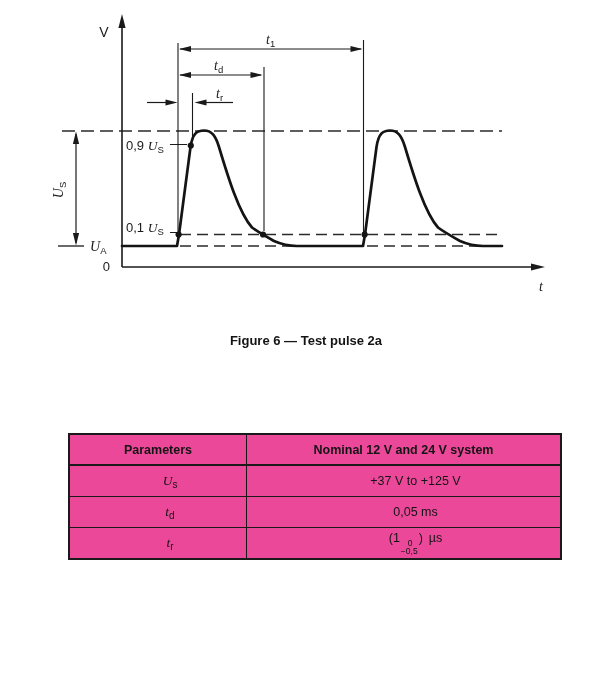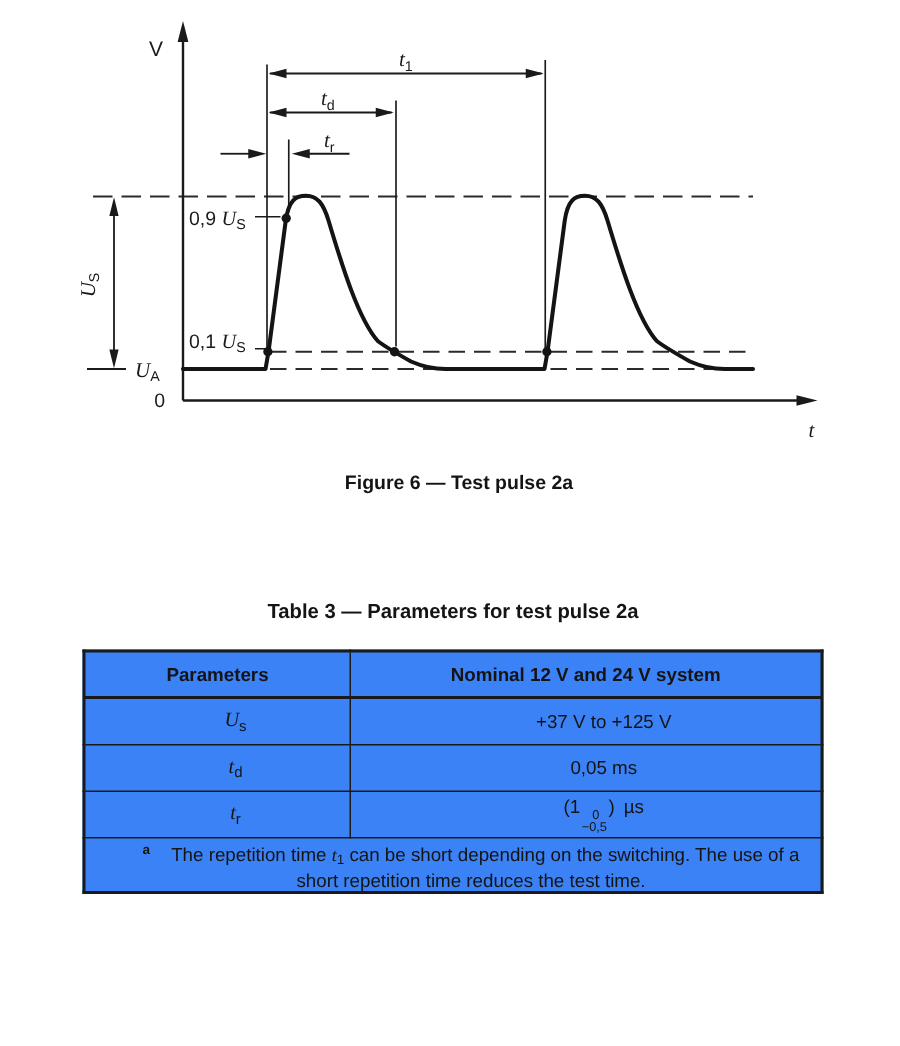--- a/index.html
+++ b/index.html
@@ -8,31 +8,31 @@
     font-family:"Liberation Sans", sans-serif; color:#1a1a1a; overflow:hidden;
   }
   
   .svg-sans   { font-family:"Liberation Sans",sans-serif; font-size:13px; fill:#1a1a1a; }
   .svg-sans14 { font-family:"Liberation Sans",sans-serif; font-size:14px; fill:#1a1a1a; }
   .svg-math   { font-family:"Liberation Serif",serif; font-style:italic; font-size:14px; fill:#1a1a1a; }
   .svg-math13 { font-family:"Liberation Serif",serif; font-style:italic; font-size:13.5px; fill:#1a1a1a; }
   .svg-sub    { font-family:"Liberation Sans",sans-serif; font-style:normal; font-size:9.5px; fill:#1a1a1a; }
   
   .fig-caption {
-    position:absolute; top:314px; left:12px; width:588px; text-align:center;
+    position:absolute; top:333px; left:12px; width:588px; text-align:center;
     font-weight:bold; font-size:13px; color:#141414;
   }
   .tbl-title {
     position:absolute; top:400px; left:8px; width:588px; text-align:center;
     font-weight:bold; font-size:13.5px; color:#141414;
   }
   
   table.params {
-    position:absolute; left:55px; top:433px; width:494px;
-    border-collapse:collapse; border:2px solid #1a1a1a; background:#3b82f6;
+    position:absolute; left:68px; top:433px; width:494px;
+    border-collapse:collapse; border:2px solid #1a1a1a; background:#ec4899;
   }
   table.params th, table.params td {
     border:1px solid #1a1a1a; text-align:center; vertical-align:middle;
     font-family:"Liberation Sans",sans-serif; font-size:12.5px; color:#141414;
     padding:0 4px;
   }
   table.params thead th { font-weight:bold; height:29px; border-bottom:2px solid #1a1a1a; }
   table.params tbody td { height:30px;padding-left:28px; }
   .col-param { width:168px; }
   .sym  { font-family:"Liberation Serif",serif; font-style:italic; font-size:13.5px; }
@@ -135,21 +135,20 @@
     <text x="126" y="150">
       <tspan class="svg-sans">0,9 </tspan><tspan class="svg-math13">U</tspan><tspan class="svg-sub" dy="2.5">S</tspan>
     </text>
     <text x="126" y="232">
       <tspan class="svg-sans">0,1 </tspan><tspan class="svg-math13">U</tspan><tspan class="svg-sub" dy="2.5">S</tspan>
     </text>
   </svg>
 
   <div class="fig-caption">Figure 6 — Test pulse 2a</div>
 
-  <div class="tbl-title">Table 3 — Parameters for test pulse 2a</div>
 
   <table class="params">
     <thead>
       <tr>
         <th class="col-param">Parameters</th>
         <th>Nominal 12 V and 24 V system</th>
       </tr>
     </thead>
     <tbody>
       <tr>
@@ -168,21 +167,16 @@
         <td>
           <span class="sym">t</span><span class="sub">r</span>
         </td>
         <td>
           <span>(1</span><span class="tol">
               <span class="tol-top">0</span>
               <span class="tol-bottom">−0,5</span>
             </span><span>)</span><span class="unit-gap"></span><span>µs</span>
         </td>
       </tr>
-      <tr>
-        <td class="footnote" colspan="2">
-          <span class="fn-marker">a</span><span>The repetition time </span><span class="fn-math">t</span><span class="fn-sub">1</span><span> can be short depending on the switching. The use of a short repetition time reduces the test time.</span>
-        </td>
-      </tr>
     </tbody>
   </table>
 
 </div>
 
 </body></html>

